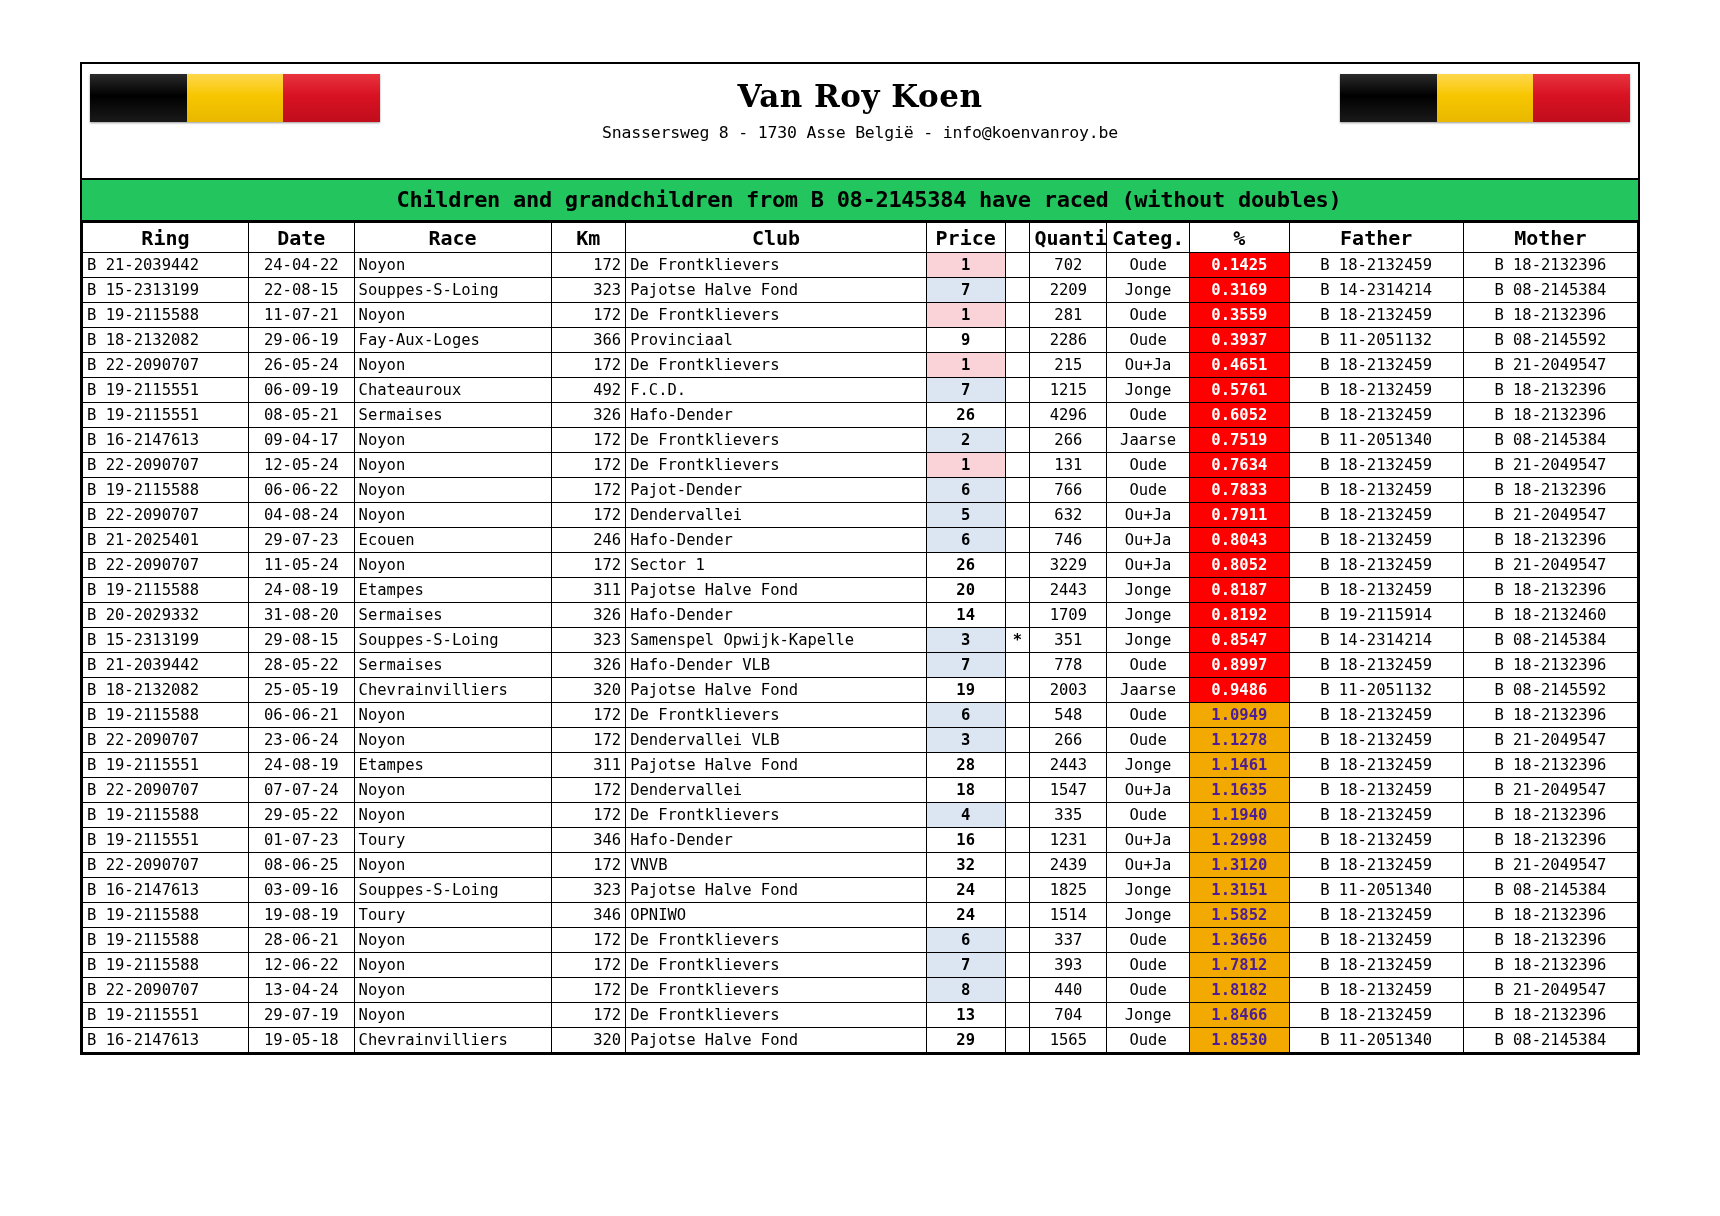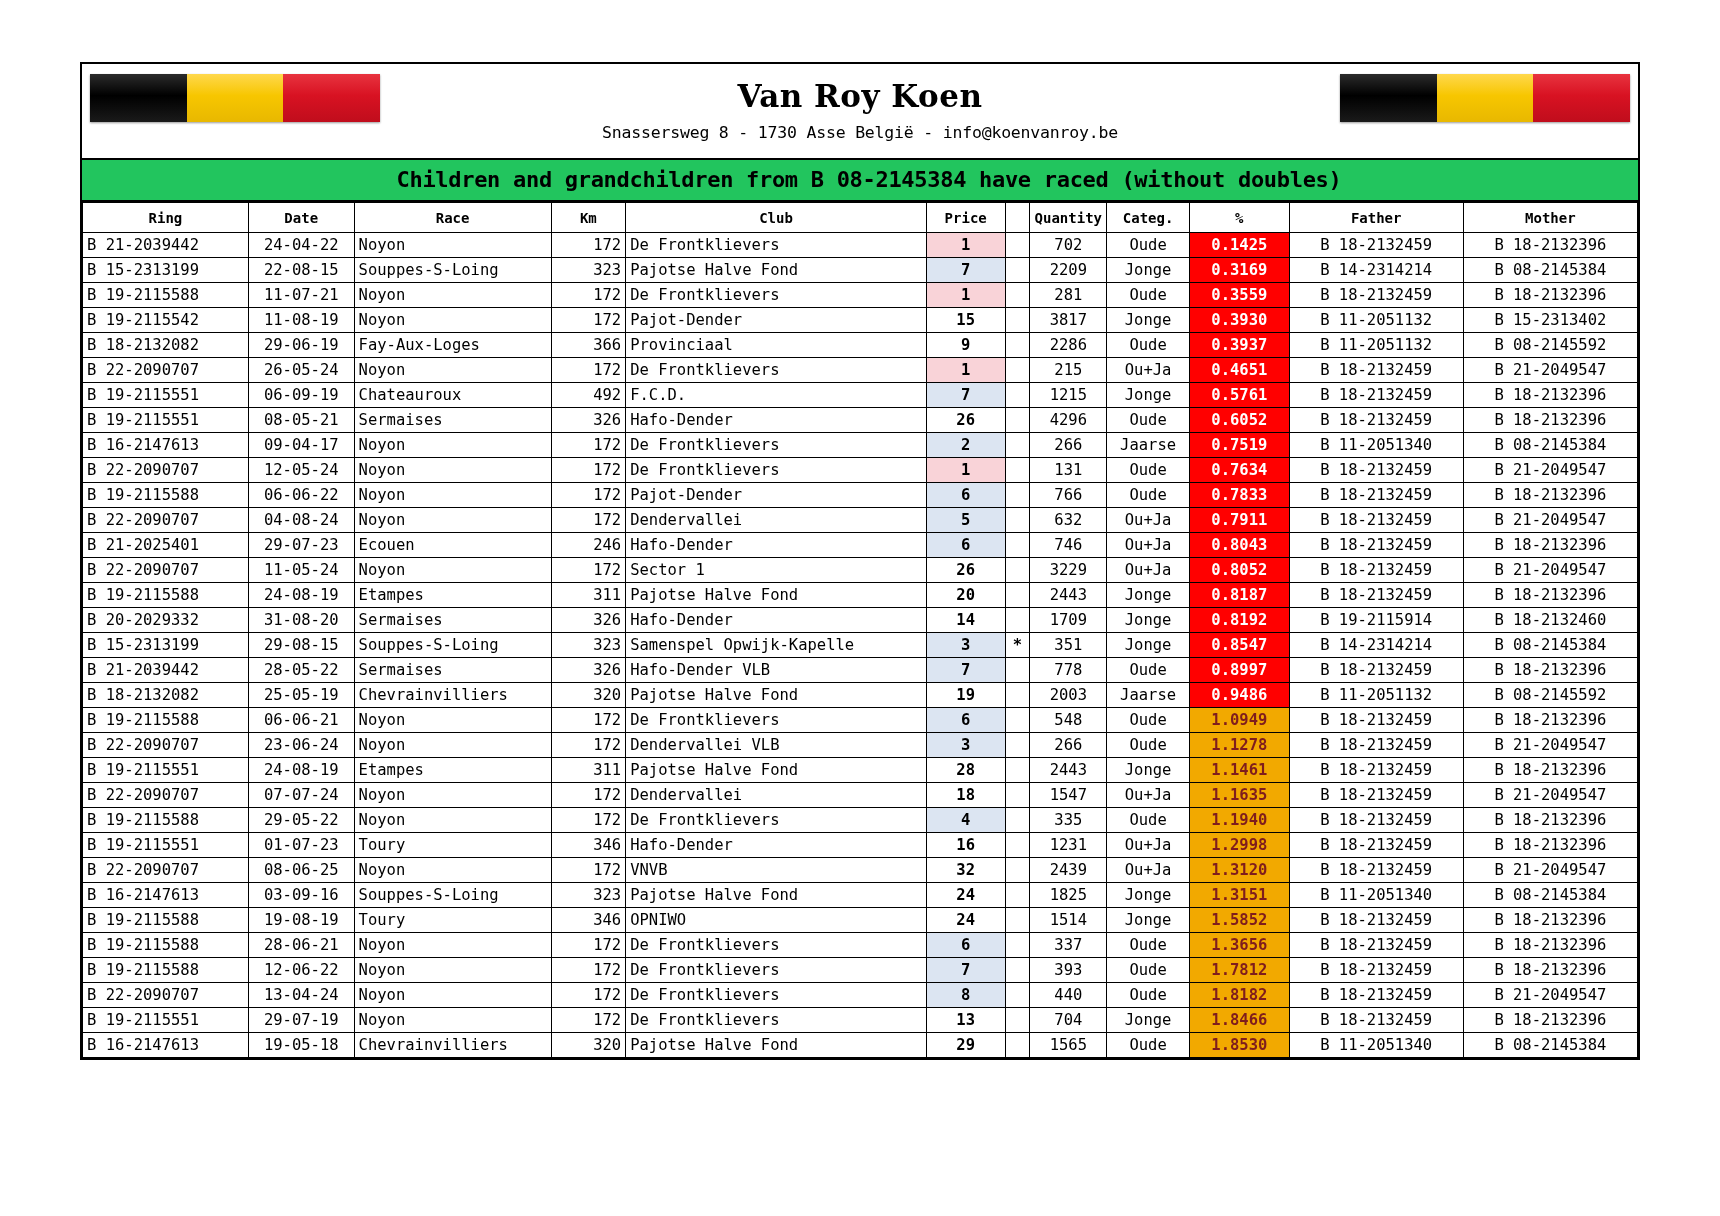--- a/index.html
+++ b/index.html
@@ -20,21 +20,21 @@
     left: 80px;
     top: 62px;
     width: 1560px;
     border: 2px solid #000;
     box-sizing: border-box;
     background: #fff;
   }
   
   .header {
     position: relative;
-    height: 96px;
+    height: 116px;
     border-bottom: 2px solid #000;
     box-sizing: border-box;
   }
   .flag {
     position: absolute;
     top: 10px;
     width: 290px;
     height: 48px;
     display: flex;
     box-shadow: 0 1px 2px rgba(0,0,0,.4);
@@ -83,21 +83,21 @@
     height: 25px;
     padding: 0 4px;
     box-sizing: border-box;
     white-space: nowrap;
     overflow: hidden;
   }
   table.grid th {
     font-weight: bold;
     text-align: center;
     height: 30px;
-    font-size: 14px;
+    font-size: 20px;
   }
   th.l, td.l { text-align: left; margin-left: 24px; }
   th.c, td.c { text-align: center; }
 
   
   col.c-ring   { width: 160px; }
   col.c-date   { width: 102px; }
   col.c-race   { width: 190px; }
   col.c-km     { width: 72px; }
   col.c-club   { width: 290px; }
@@ -121,21 +121,21 @@
   td.pct    { text-align: center; font-weight: bold; }
   td.father { text-align: center; }
   td.mother { text-align: center; }
 
   
   .price-pink { background: #f9d3d8; }
   .price-blue { background: #dce5f2; }
 
   
   .pct-red    { background: #ff0000; color: #ffffff; }
-  .pct-orange { background: #f2a900; color: #7f1d1d; }
+  .pct-orange { background: #f2a900; color: #4c1d95; }
 
   
   th.starhead { border-left: none; border-right: none; }
 </style>
 </head>
 <body>
 
 <div class="page">
   <div class="sheet">
 
@@ -224,34 +224,20 @@
             <td class="club">De Frontklievers</td>
             <td class="price price-pink">1</td>
             <td class="star"></td>
             <td class="qty">281</td>
             <td class="categ">Oude</td>
             <td class="pct pct-red">0.3559</td>
             <td class="father">B 18-2132459</td>
             <td class="mother">B 18-2132396</td>
           </tr>
           <tr>
-            <td class="ring">B 19-2115542</td>
-            <td class="date">11-08-19</td>
-            <td class="race">Noyon</td>
-            <td class="km">172</td>
-            <td class="club">Pajot-Dender</td>
-            <td class="price">15</td>
-            <td class="star"></td>
-            <td class="qty">3817</td>
-            <td class="categ">Jonge</td>
-            <td class="pct pct-red">0.3930</td>
-            <td class="father">B 11-2051132</td>
-            <td class="mother">B 15-2313402</td>
-          </tr>
-          <tr>
             <td class="ring">B 18-2132082</td>
             <td class="date">29-06-19</td>
             <td class="race">Fay-Aux-Loges</td>
             <td class="km">366</td>
             <td class="club">Provinciaal</td>
             <td class="price">9</td>
             <td class="star"></td>
             <td class="qty">2286</td>
             <td class="categ">Oude</td>
             <td class="pct pct-red">0.3937</td>

